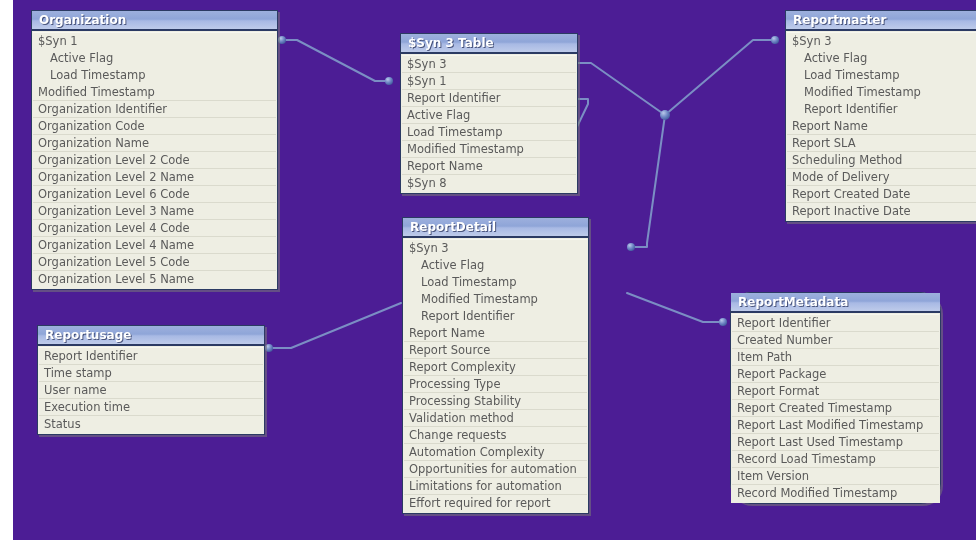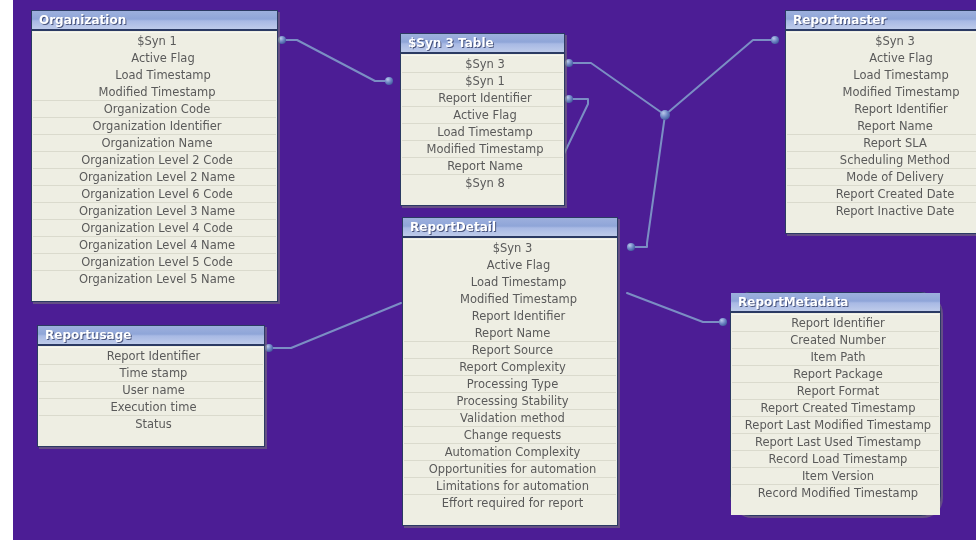--- a/index.html
+++ b/index.html
@@ -43,23 +43,22 @@
     font-size: 12px;
     font-weight: bold;
     color: #ffffff;
     text-shadow: 1px 1px 0 rgba(40,50,90,0.75);
     background: linear-gradient(to bottom, #9db0dd 0%, #8fa5d8 45%, #a8b9e4 55%, #becbea 100%);
     border-bottom: 2px solid #2b3a63;
     white-space: nowrap;
     overflow: hidden;
   }
   .entity-body {
-    padding: 1px 1px 13px 1px;
+    padding: 1px 1px 1px 1px;
     background: #eeeee3;
-    text-align: center;
   }
   .attr {
     height: 17px;
     line-height: 17px;
     font-size: 11.5px;
     color: #5a5a5a;
     padding-left: 5px;
     white-space: nowrap;
     overflow: hidden;
     border-bottom: 1px solid #dadacd;
@@ -119,34 +118,34 @@
   </svg>
 
   <div id="entity-layer">
       <div class="entity" style="left: 18px; top: 10px; width: 247px;">
         <div class="entity-header">Organization</div>
         <div class="entity-body">
           <div class="attr group-head">$Syn 1</div>
           <div class="attr group-child">Active Flag</div>
           <div class="attr group-child">Load Timestamp</div>
           <div class="attr group-end">Modified Timestamp</div>
+          <div class="attr plain">Organization Identifier</div>
           <div class="attr plain">Organization Code</div>
-          <div class="attr plain">Organization Identifier</div>
           <div class="attr plain">Organization Name</div>
           <div class="attr plain">Organization Level 2 Code</div>
           <div class="attr plain">Organization Level 2 Name</div>
           <div class="attr plain">Organization Level 6 Code</div>
           <div class="attr plain">Organization Level 3 Name</div>
           <div class="attr plain">Organization Level 4 Code</div>
           <div class="attr plain">Organization Level 4 Name</div>
           <div class="attr plain">Organization Level 5 Code</div>
           <div class="attr last">Organization Level 5 Name</div>
         </div>
       </div>
-      <div class="entity" style="left: 387px; top: 33px; width: 165px;">
+      <div class="entity" style="left: 387px; top: 33px; width: 178px;">
         <div class="entity-header">$Syn 3 Table</div>
         <div class="entity-body">
           <div class="attr plain">$Syn 3</div>
           <div class="attr plain">$Syn 1</div>
           <div class="attr plain">Report Identifier</div>
           <div class="attr plain">Active Flag</div>
           <div class="attr plain">Load Timestamp</div>
           <div class="attr plain">Modified Timestamp</div>
           <div class="attr plain">Report Name</div>
           <div class="attr last">$Syn 8</div>
@@ -161,21 +160,21 @@
           <div class="attr group-child">Modified Timestamp</div>
           <div class="attr group-child">Report Identifier</div>
           <div class="attr group-end">Report Name</div>
           <div class="attr plain">Report SLA</div>
           <div class="attr plain">Scheduling Method</div>
           <div class="attr plain">Mode of Delivery</div>
           <div class="attr plain">Report Created Date</div>
           <div class="attr last">Report Inactive Date</div>
         </div>
       </div>
-      <div class="entity" style="left: 389px; top: 217px; width: 216px;">
+      <div class="entity" style="left: 389px; top: 217px; width: 187px;">
         <div class="entity-header">ReportDetail</div>
         <div class="entity-body">
           <div class="attr group-head">$Syn 3</div>
           <div class="attr group-child">Active Flag</div>
           <div class="attr group-child">Load Timestamp</div>
           <div class="attr group-child">Modified Timestamp</div>
           <div class="attr group-child">Report Identifier</div>
           <div class="attr group-end">Report Name</div>
           <div class="attr plain">Report Source</div>
           <div class="attr plain">Report Complexity</div>

